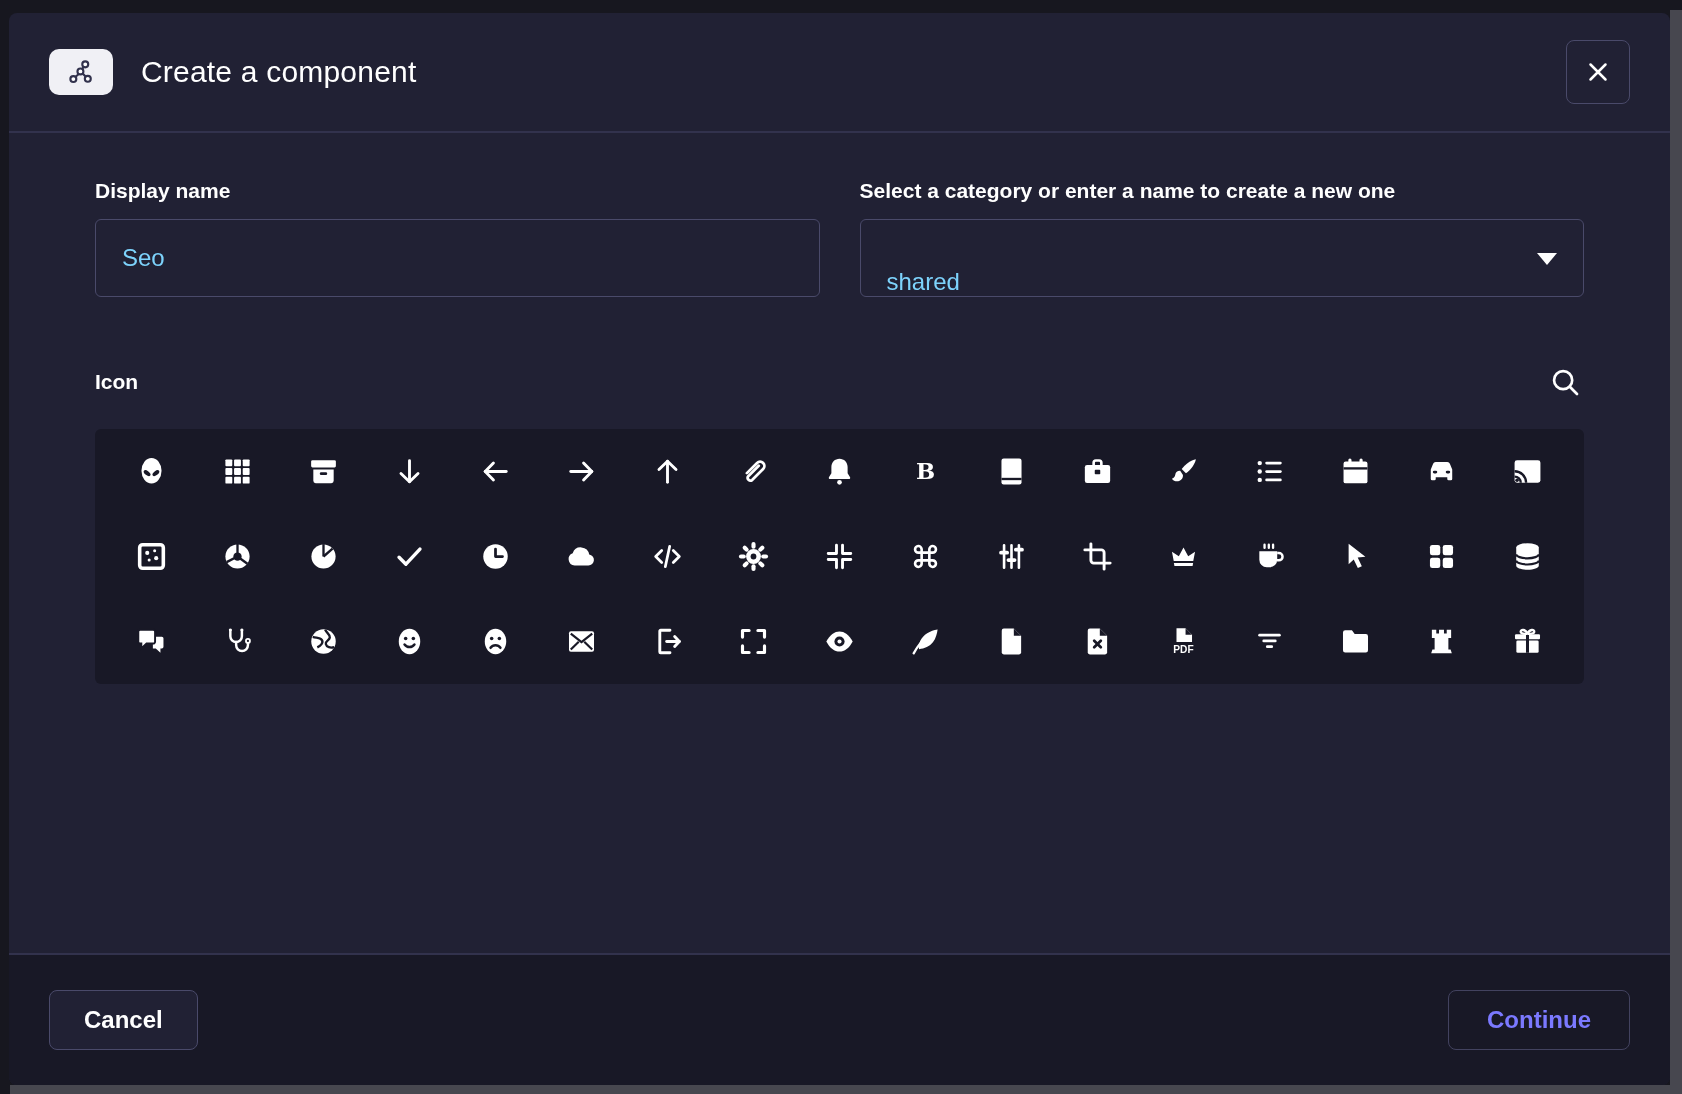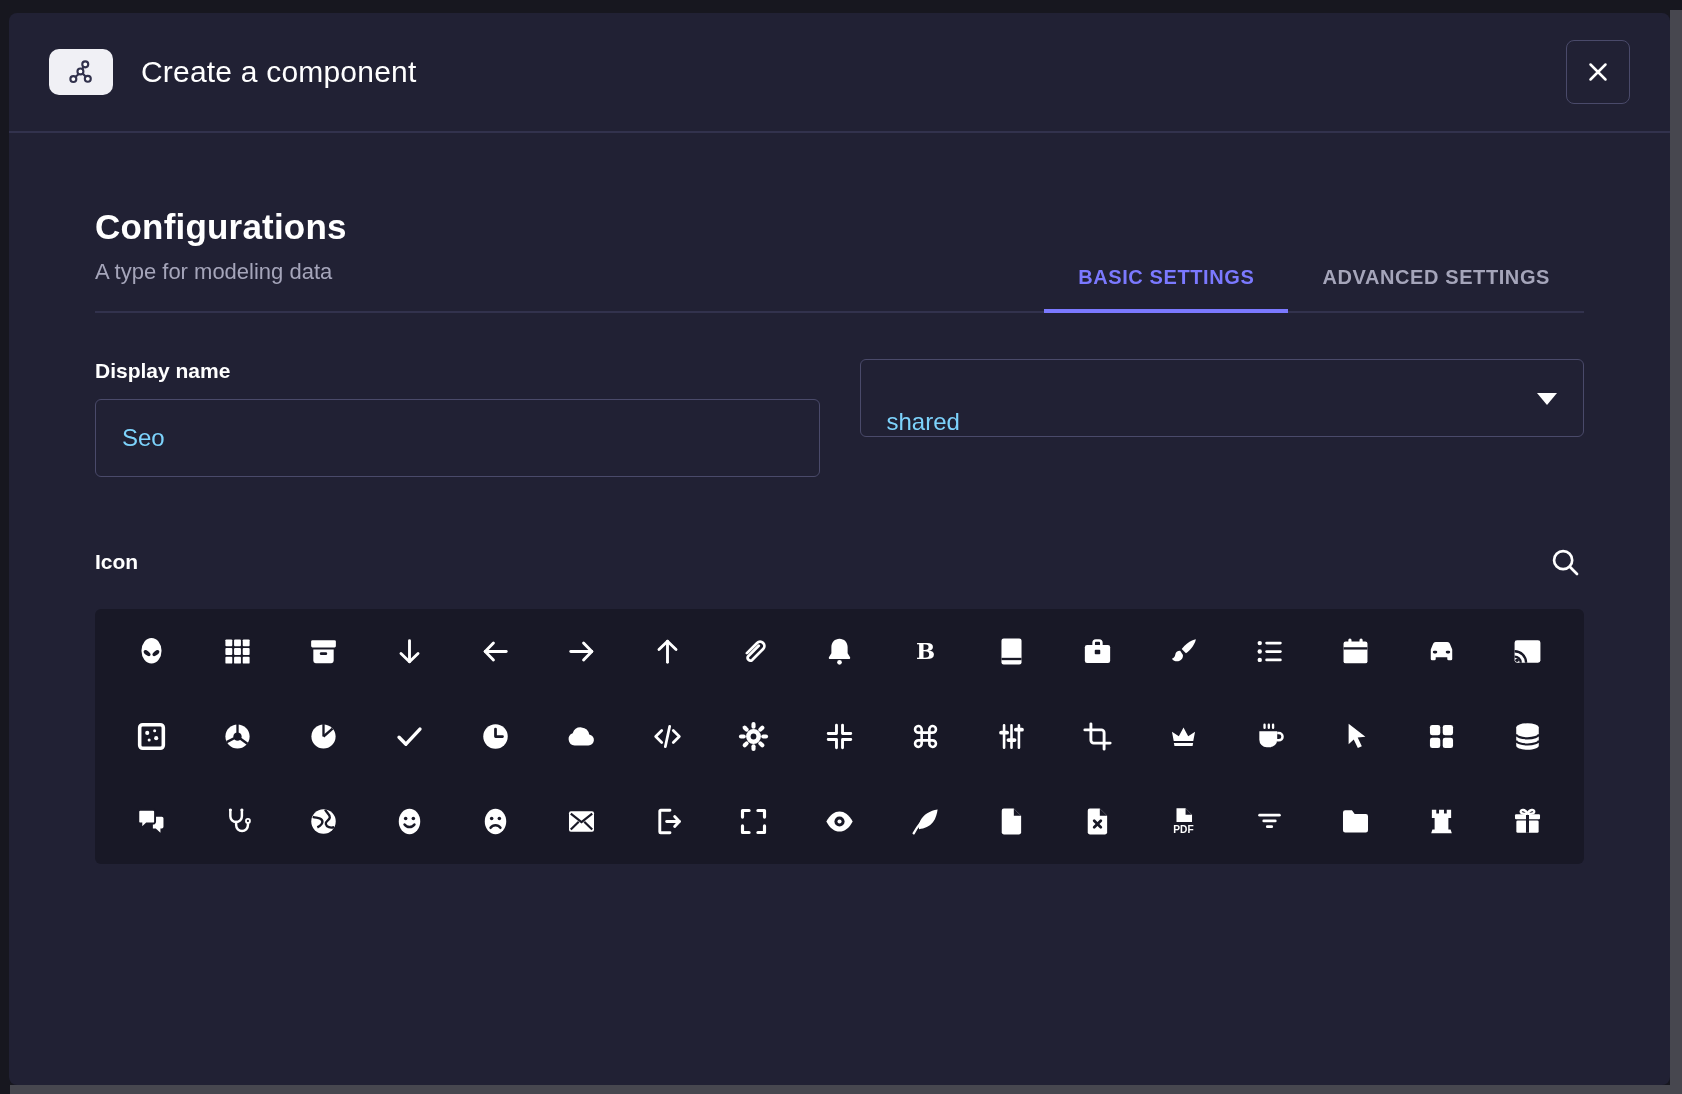--- a/index.html
+++ b/index.html
@@ -125,37 +125,28 @@
       <span style="display:flex">
         <svg width="30" height="30" viewBox="0 0 24 24">
           <path d="M6 6l12 12M18 6L6 18" stroke="#fff" stroke-width="2" stroke-linecap="round"></path>
         </svg>
       </span>
     </button>
   </div>
 
   <div class="dialog-body">
 
-    <div class="headrow">
-      <div class="headings">
-        <div class="section-heading">Configurations</div>
-        <div class="section-subheading">A type for modeling data</div>
-      </div>
-      <div class="tabs">
-        <button class="tab active">BASIC SETTINGS</button>
-        <button class="tab">ADVANCED SETTINGS</button>
-      </div>
-    </div>
 
     <div class="fields">
       <div>
         <label class="field-label">Display name</label>
         <input class="text-input" type="text" value="Seo" style="">
       </div>
       <div>
+        <label class="field-label">Select a category or enter a name to create a new one</label>
         <div class="select-box">
           <span>shared</span>
           <span class="caret-down"></span>
         </div>
       </div>
     </div>
 
     <div class="icon-row">
       <div class="icon-label">Icon</div>
       <button class="search-btn">
@@ -581,14 +572,18 @@
             <g fill="none" stroke="#fff" stroke-width="1.7">
               <path d="M12 6.4C10.8 2.9 6.6 3 7.1 5.1c.4 1.7 3.3 1.3 4.9 1.3"></path>
               <path d="M12 6.4c1.2-3.5 5.4-3.4 4.9-1.3-.4 1.7-3.3 1.3-4.9 1.3"></path>
             </g>
           </svg>
         </button>
       </div>
 
   </div>
 
+  <div class="dialog-footer">
+    <button class="btn btn-cancel">Cancel</button>
+    <button class="btn btn-continue">Continue</button>
+  </div>
 
 </div>
 
 </body></html>

